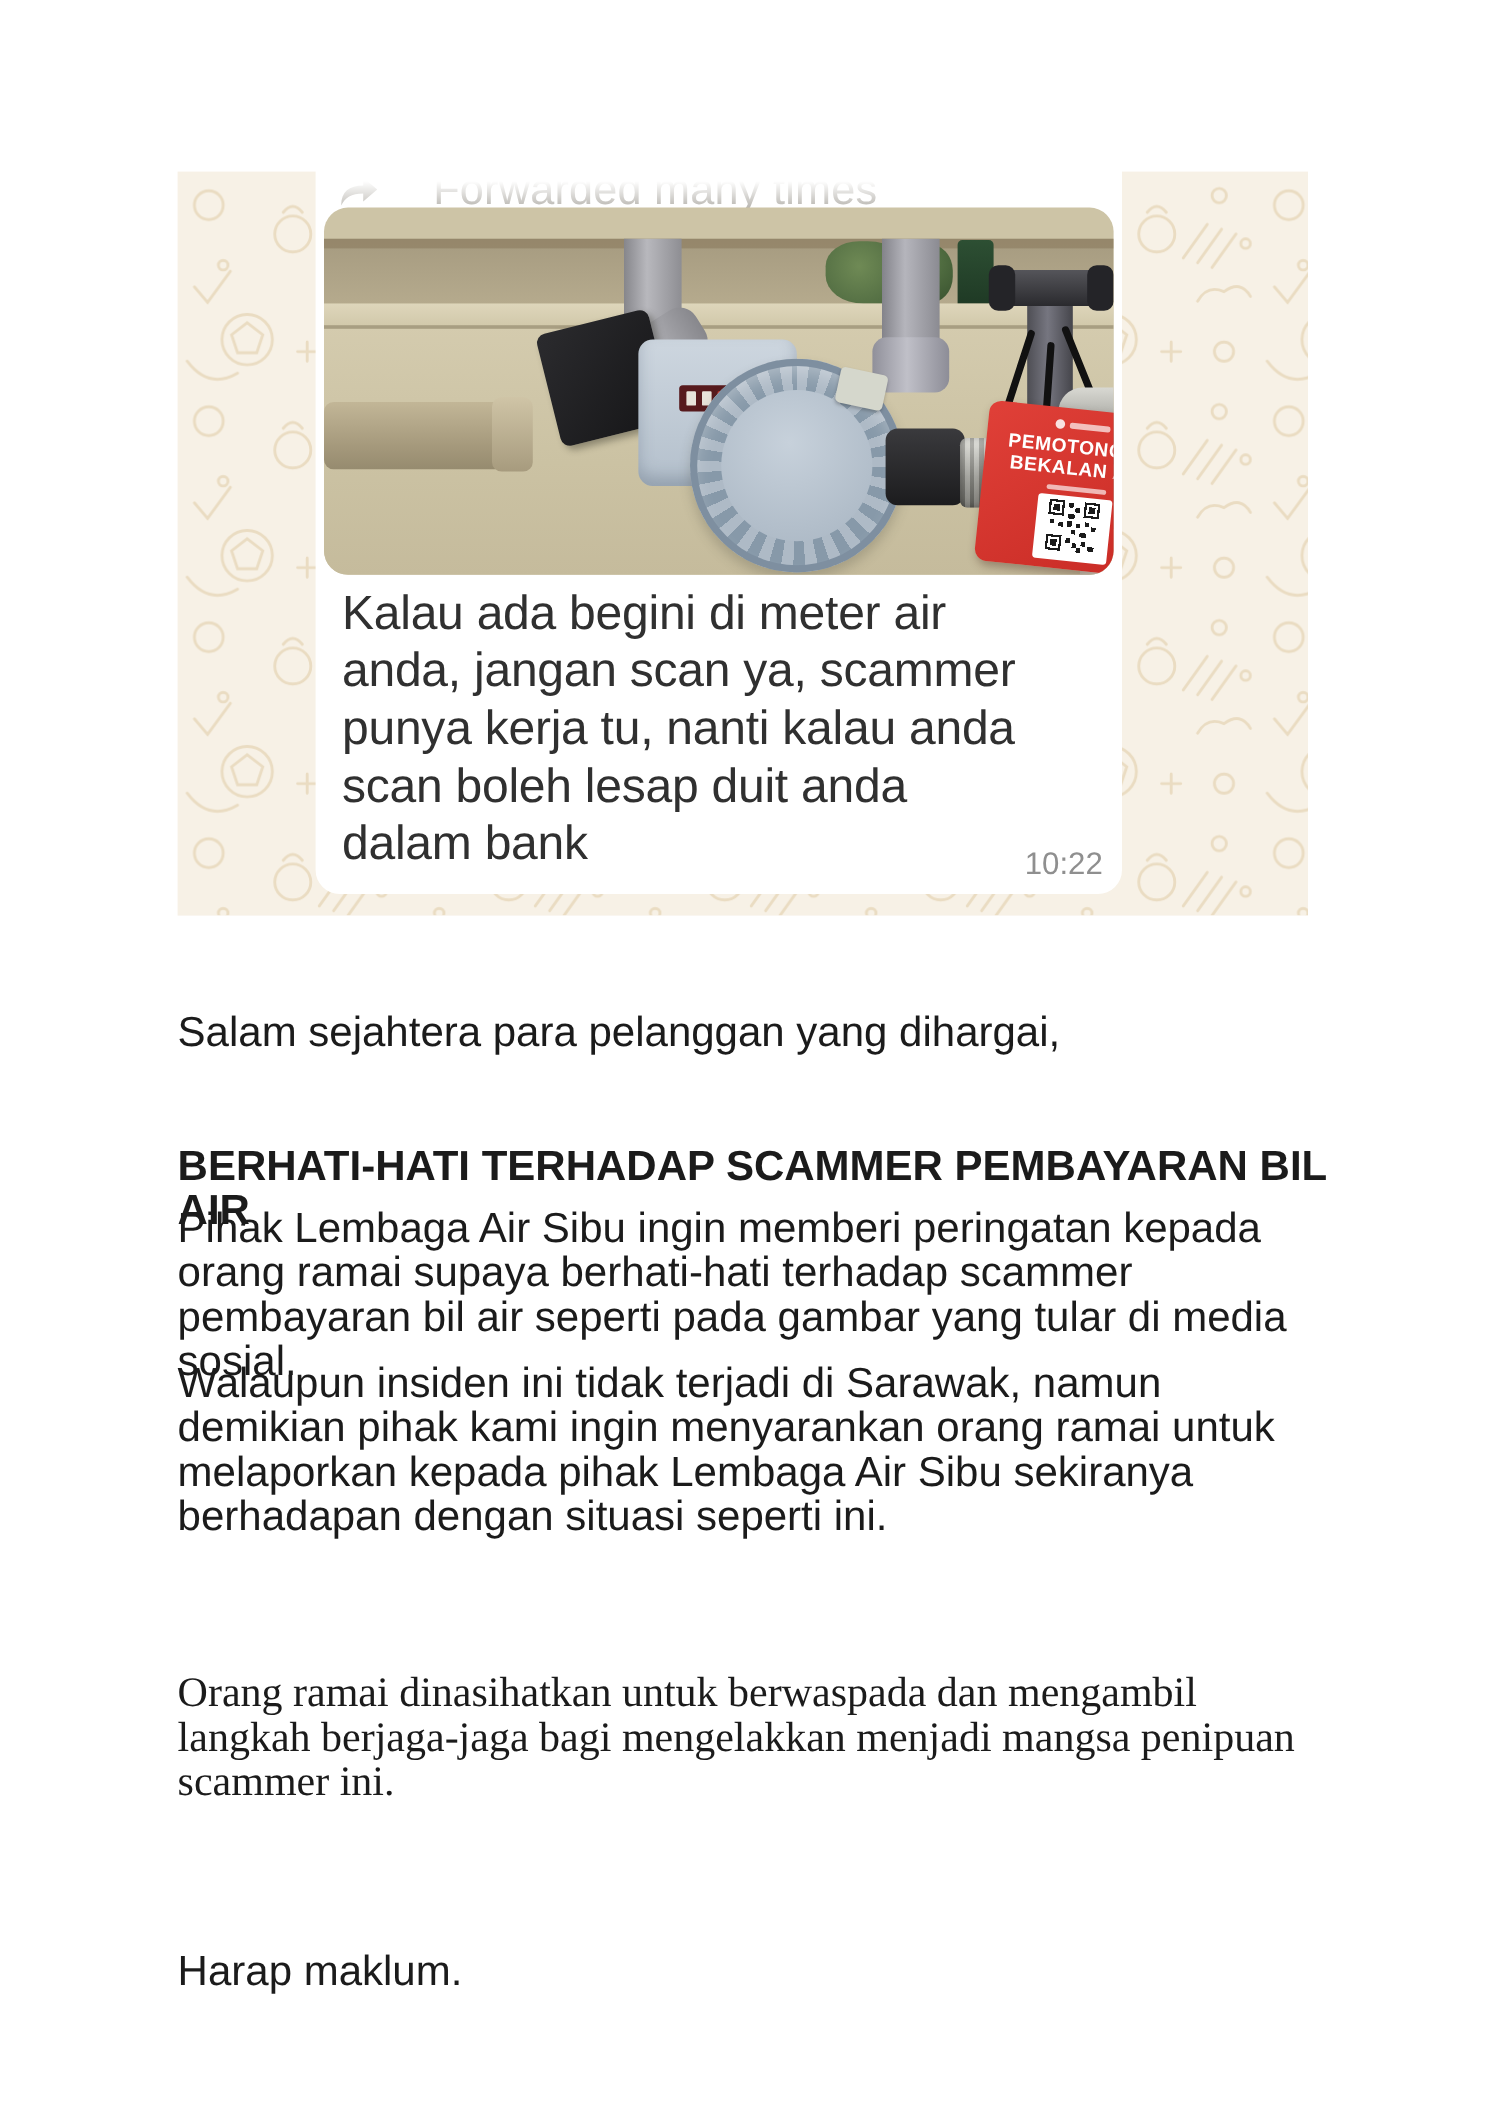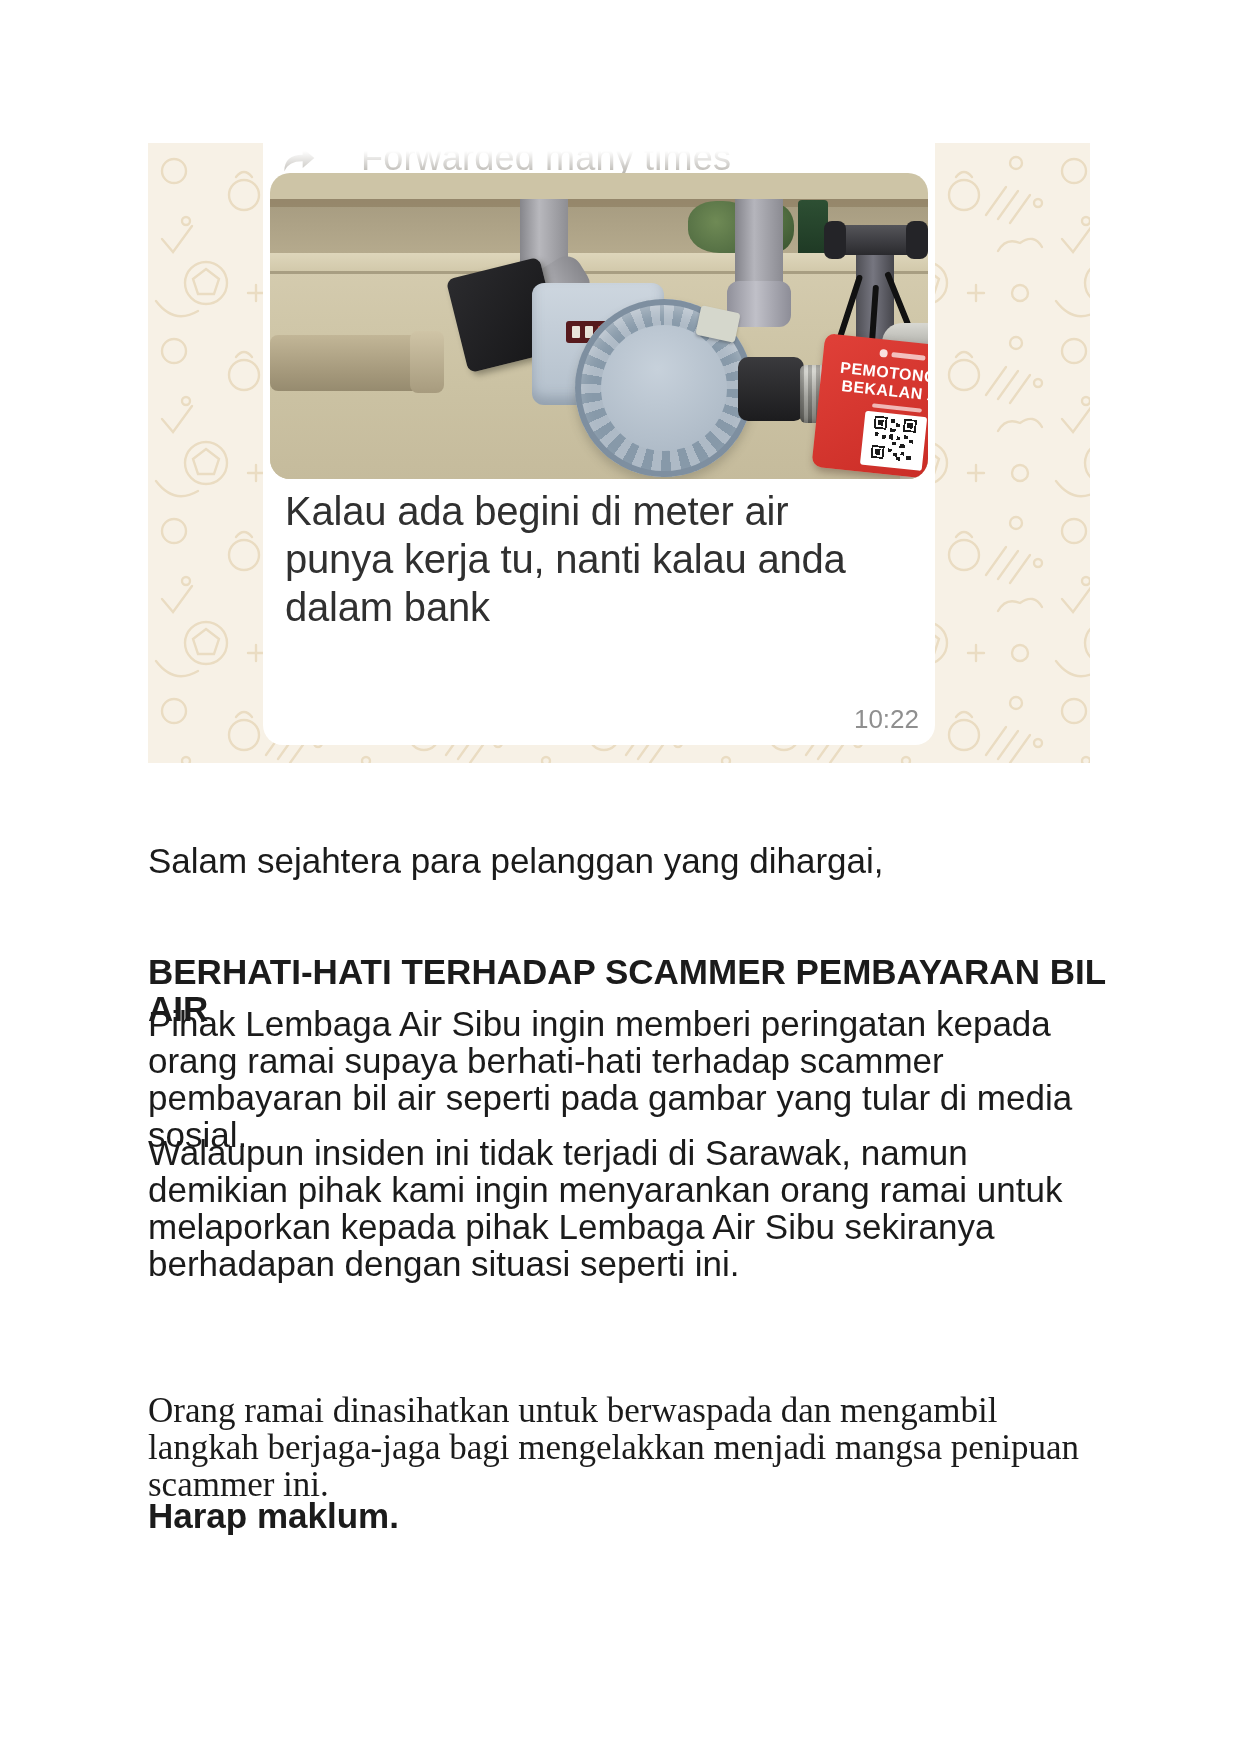--- a/index.html
+++ b/index.html
@@ -102,21 +102,21 @@
   .timestamp{position:absolute;right:16px;bottom:10px;font-size:26px;color:#8f8f8f;}
 
   
   .doc{position:absolute;left:148px;width:965px;color:#1b1b1b;font-size:35px;line-height:37px;}
   .doc.greeting{top:842px;}
   .doc.heading{top:953px;font-weight:bold;}
   .doc.p1{top:1005px;}
   .doc.p2{top:1134px;}
   .doc.p3{top:1263px;}
   .doc.p4{top:1392px;font-family:Liberation Serif, serif;}
-  .doc.closing{top:1497px;font-weight:bold;}
+  .doc.closing{top:1624px;}
 </style>
 </head>
 <body>
 
 <div class="page">
 
   <div class="wallpaper">
     <svg class="doodles" xmlns="http://www.w3.org/2000/svg">
       <defs>
         <pattern id="doodles" width="180" height="180" patternUnits="userSpaceOnUse">
@@ -241,21 +241,23 @@
                 <rect x="20" y="21" width="3" height="2"></rect>
               <rect x="15" y="22" width="2" height="2"></rect>
             </g>
           </svg>
         </div>
       </div>
     </div>
 
     <div class="caption">
       <div>Kalau ada begini di meter air</div>
+      <div>anda, jangan scan ya, scammer</div>
       <div>punya kerja tu, nanti kalau anda</div>
+      <div>scan boleh lesap duit anda</div>
       <div>dalam bank</div>
     </div>
     <div class="timestamp">10:22</div>
   </div>
 
   <div class="doc greeting">Salam sejahtera para pelanggan yang dihargai,</div>
   <div class="doc heading">BERHATI-HATI TERHADAP SCAMMER PEMBAYARAN BIL AIR</div>
   <div class="doc p1">Pihak Lembaga Air Sibu ingin memberi peringatan kepada orang ramai supaya berhati-hati terhadap scammer pembayaran bil air seperti pada gambar yang tular di media sosial.</div>
   <div class="doc p2">Walaupun insiden ini tidak terjadi di Sarawak, namun demikian pihak kami ingin menyarankan orang ramai untuk  melaporkan kepada pihak Lembaga Air Sibu sekiranya berhadapan dengan situasi seperti ini.</div>
   <div class="doc p4">Orang ramai dinasihatkan untuk berwaspada dan mengambil langkah berjaga-jaga bagi mengelakkan menjadi mangsa penipuan scammer ini.</div>

